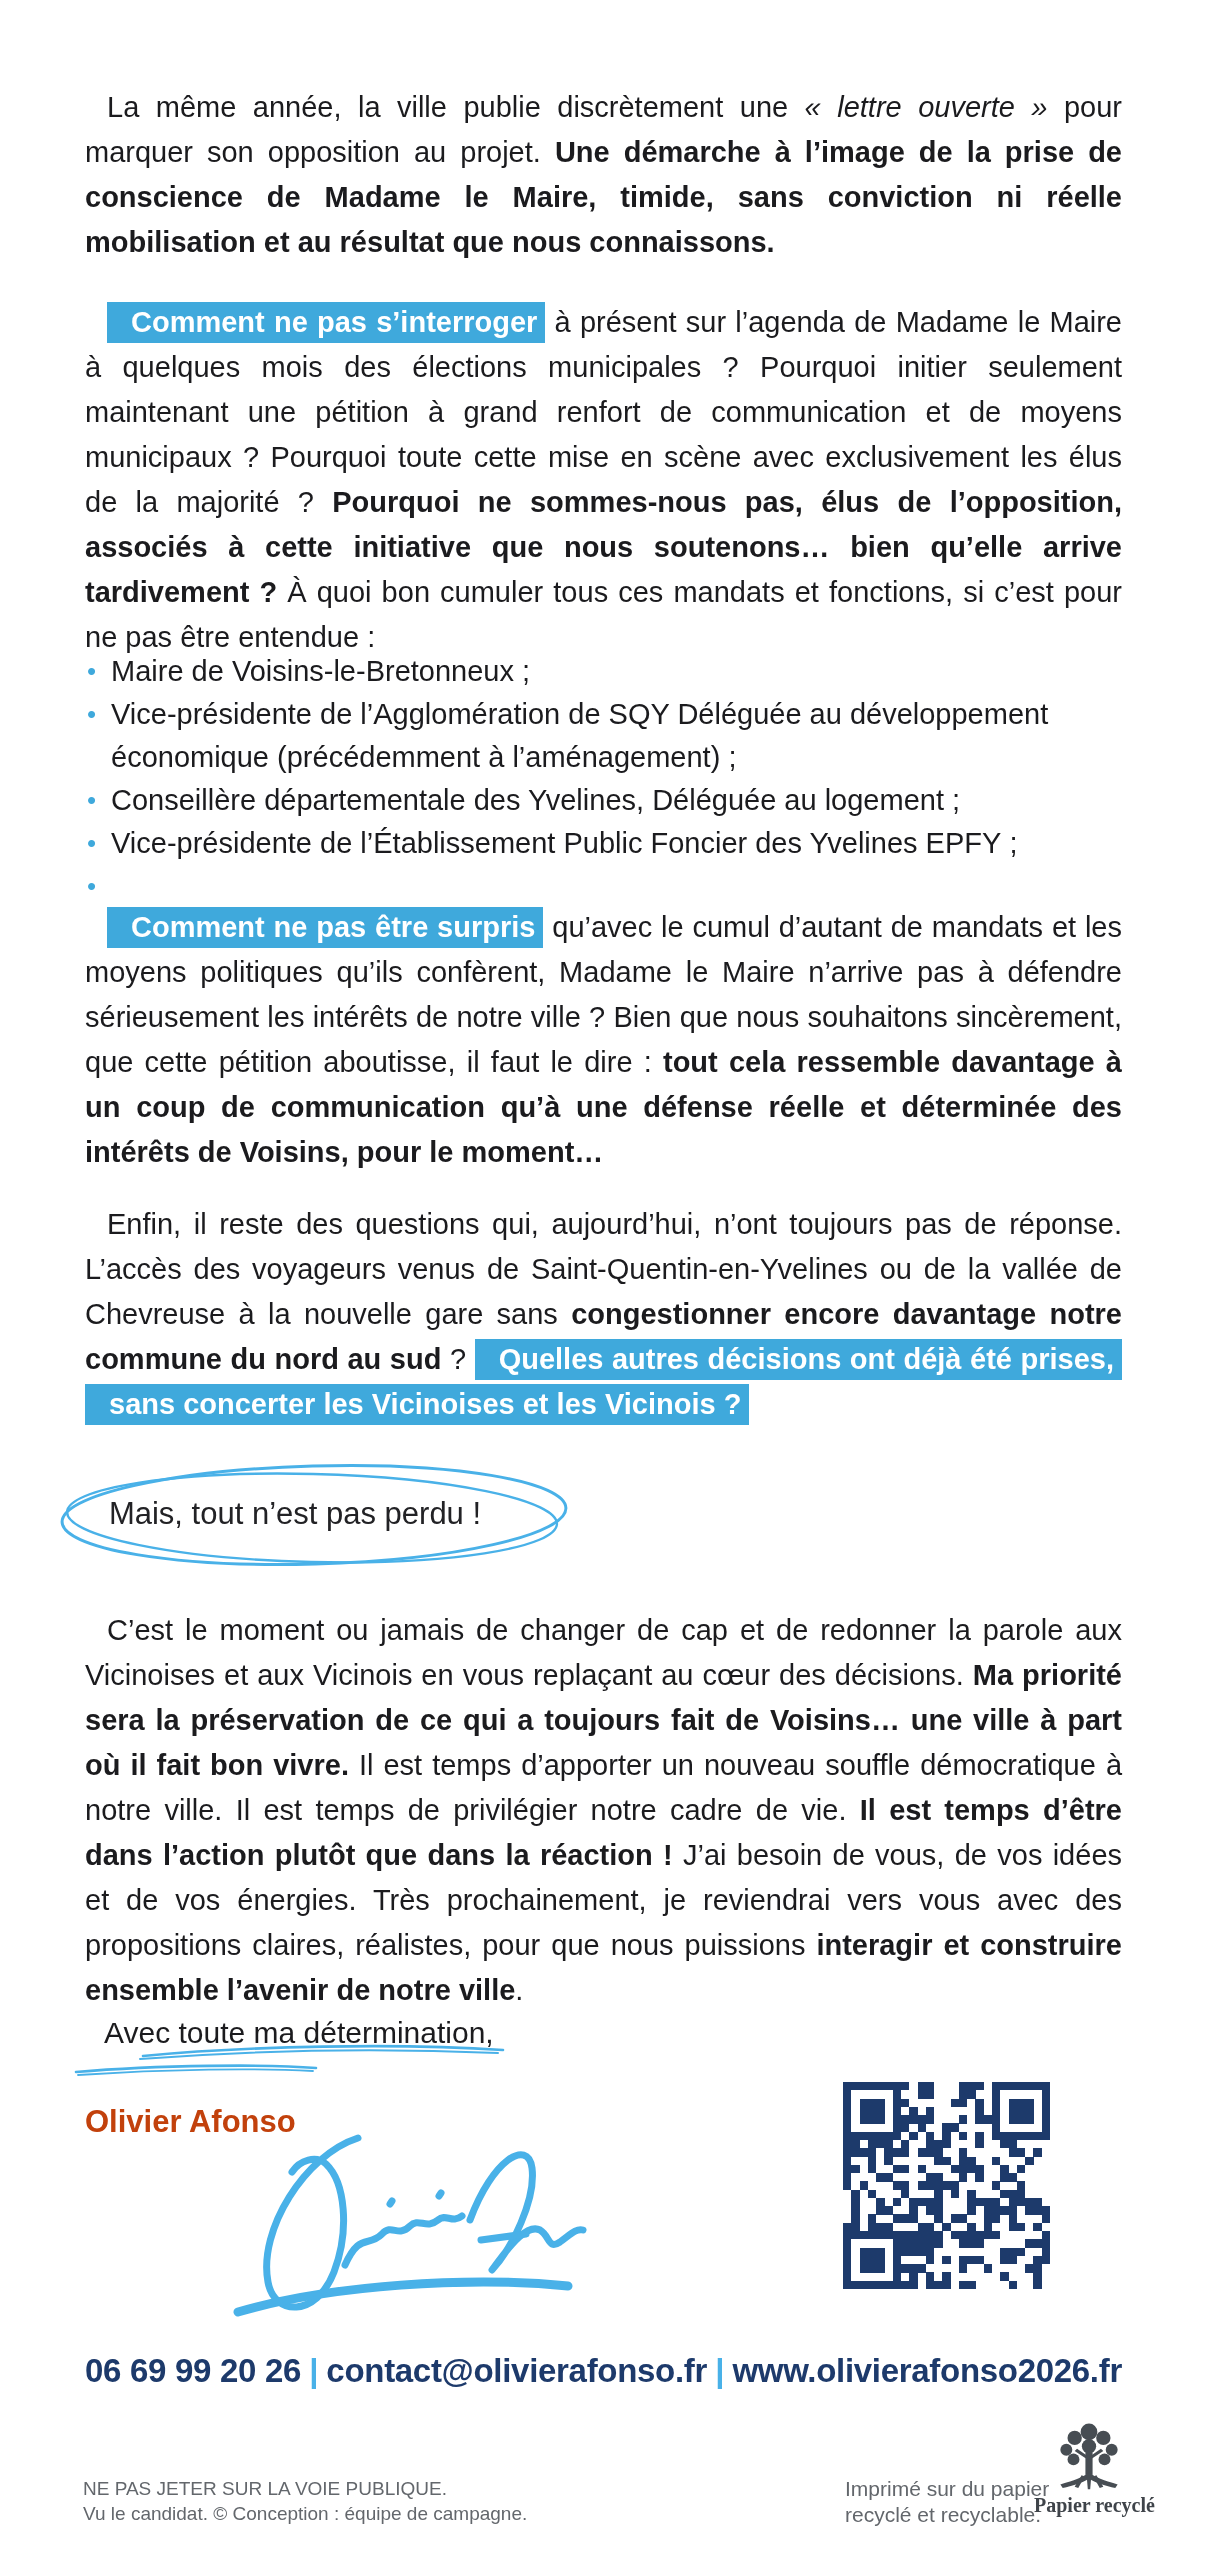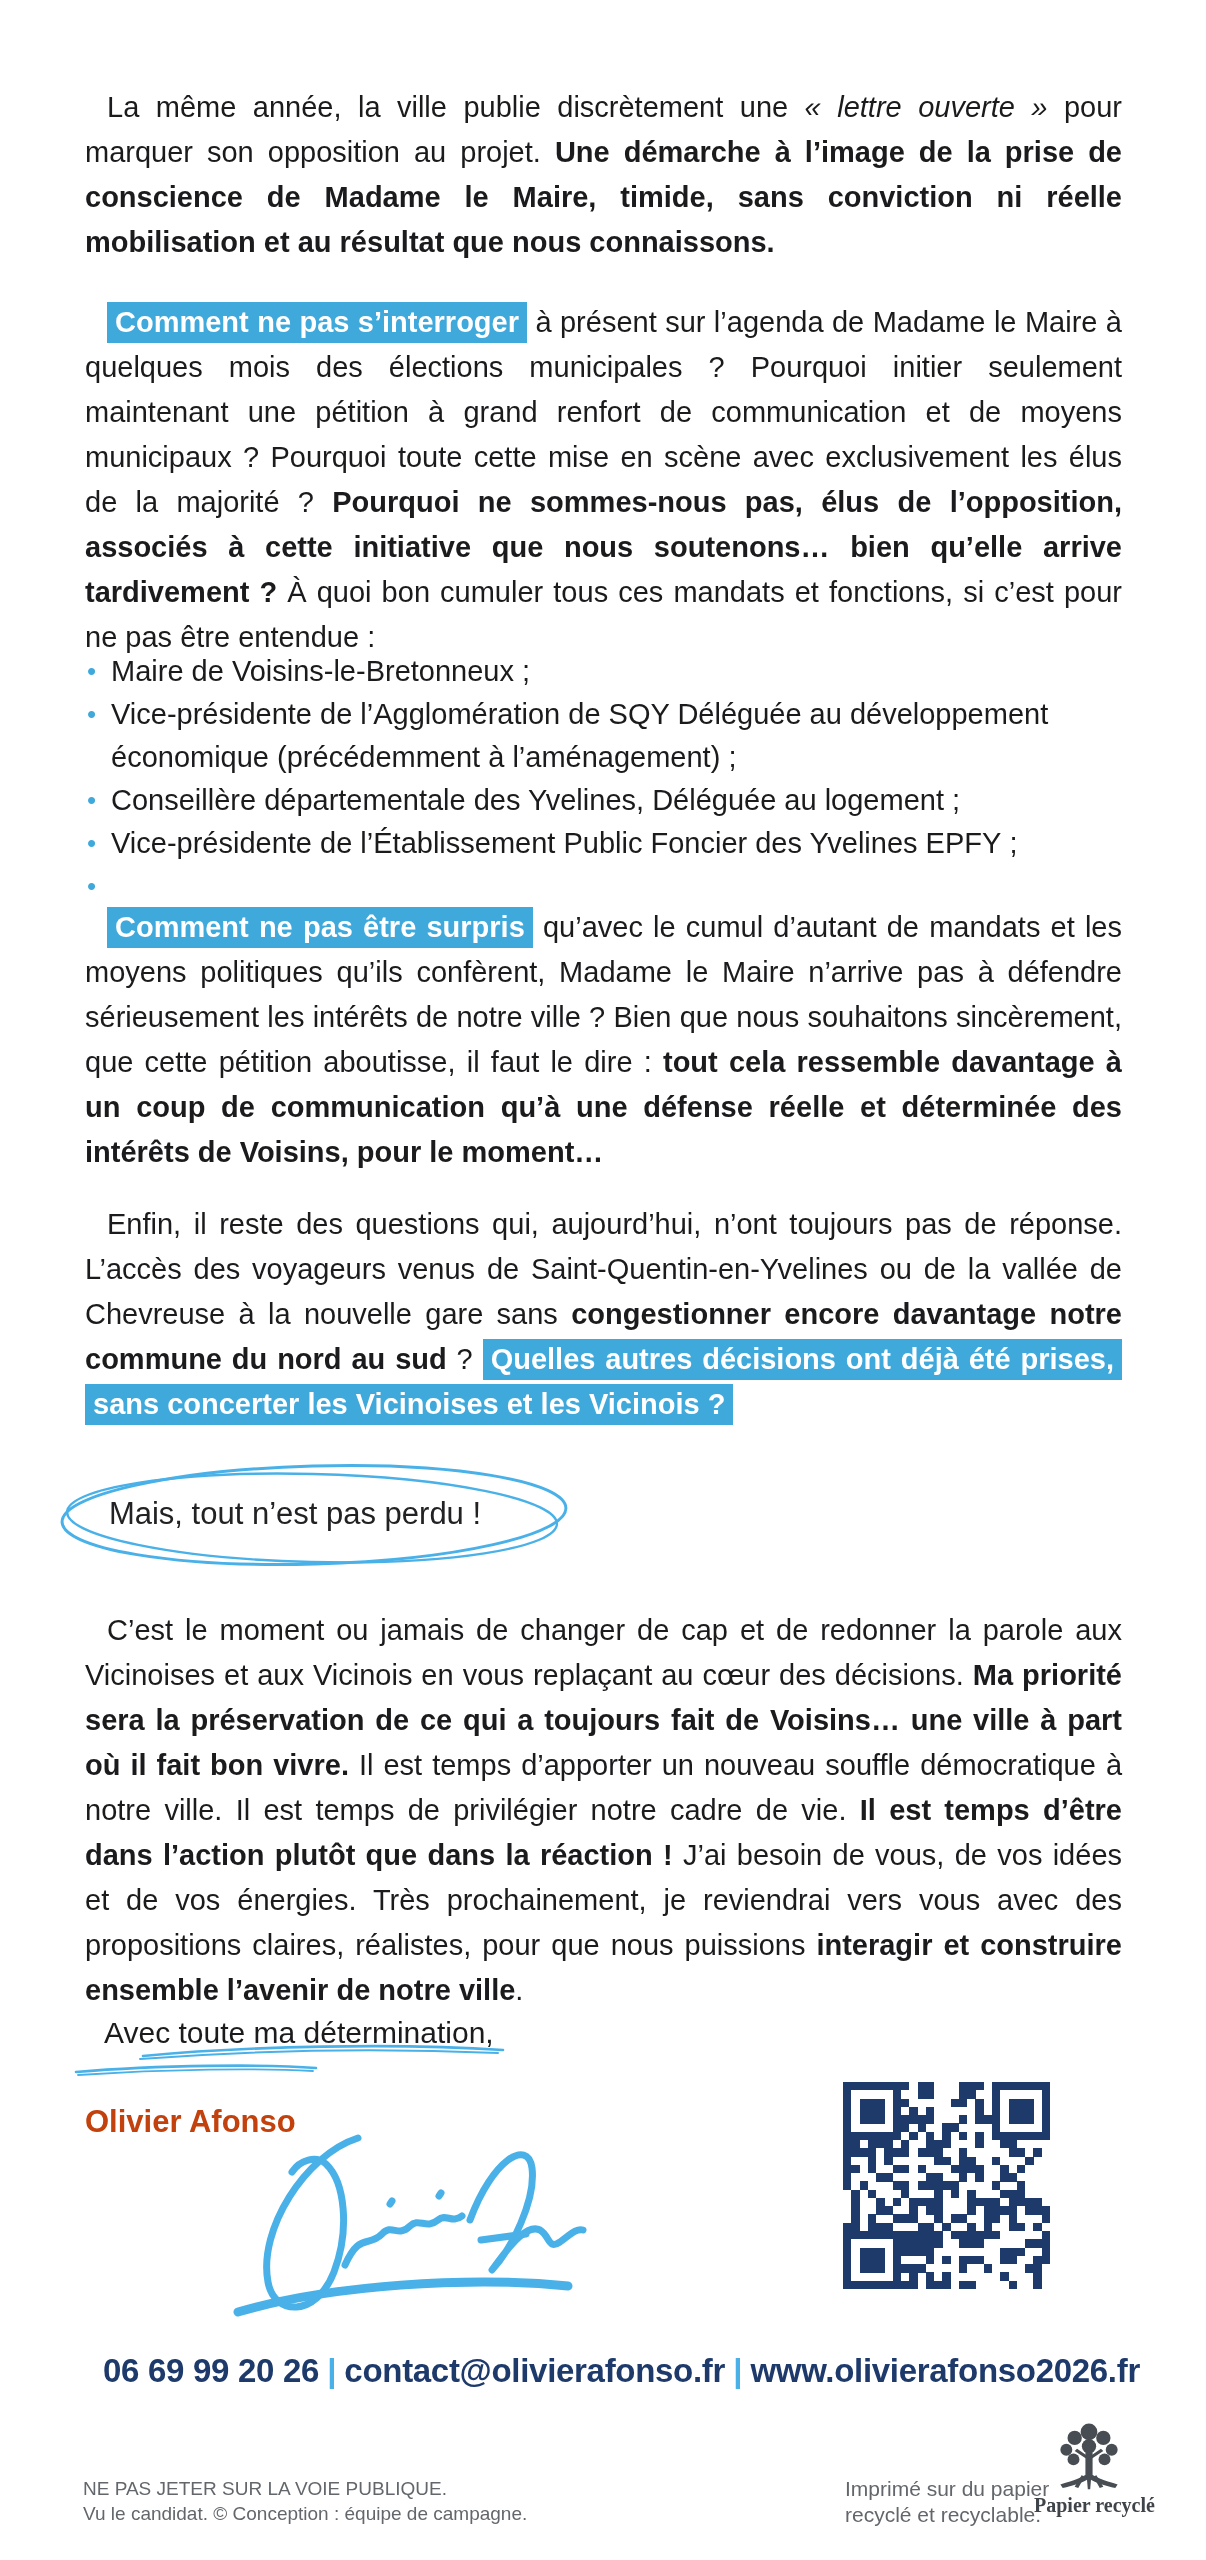--- a/index.html
+++ b/index.html
@@ -10,42 +10,42 @@
   html,body{background:#ffffff;}
   body{font-family:"Liberation Sans","DejaVu Sans",sans-serif;color:var(--text);}
   .page{position:relative;width:1206px;height:2560px;background:#ffffff;overflow:hidden;}
 
   .block{position:absolute;left:85px;width:1037px;}
   .para{font-size:29px;line-height:45px;text-align:justify;color:var(--text);}
   .indent{text-indent:22px;}
   .b{font-weight:700;}
   .it{font-style:italic;}
   .hl{background:var(--highlight);color:#ffffff;font-weight:700;
-      padding:4px 8px 5px 8px;-webkit-box-decoration-break:clone;box-decoration-break:clone;}
+      padding:4px 8px 5px 24px;-webkit-box-decoration-break:clone;box-decoration-break:clone;}
 
   .bullet-list{font-size:29px;line-height:43px;}
   .bullet-item{position:relative;padding-left:26px;text-align:left;}
   .bullet-dot{position:absolute;left:2px;top:0;color:var(--highlight);font-size:26px;}
 
   .callout{position:absolute;left:50px;top:1458px;width:530px;height:120px;}
   .callout svg{position:absolute;left:0;top:0;width:100%;height:100%;}
   .callout-text{position:absolute;left:35px;top:38px;width:420px;text-align:center;
       font-size:31px;font-weight:400;color:#222225;}
 
   .closing{position:absolute;left:85px;top:2016px;font-size:30px;color:var(--text);margin-left:19px;}
   .closing-underline{position:absolute;left:68px;top:2040px;width:450px;height:50px;}
 
   .signatory{position:absolute;left:85px;top:2104px;font-size:31px;font-weight:700;color:#c2410c;}
   .signature{position:absolute;left:140px;top:2120px;width:450px;height:210px;}
   .signature svg{width:100%;height:100%;}
 
   .qr{position:absolute;left:843px;top:2082px;width:207px;height:207px;}
   .qr svg{width:100%;height:100%;display:block;}
 
-  .contact{position:absolute;left:103px;top:2352px;width:1037px;display:flex;
+  .contact{position:absolute;left:85px;top:2352px;width:1037px;display:flex;
       justify-content:space-between;align-items:flex-start;
       font-size:33px;font-weight:700;color:var(--navy);letter-spacing:-0.3px;white-space:nowrap;}
   .contact .sep{color:var(--accent);font-weight:700;padding:0 6px;}
 
   .foot-left{position:absolute;left:83px;top:2476px;font-size:19px;line-height:25px;color:var(--muted);}
   .foot-right{position:absolute;left:845px;top:2476px;font-size:21px;line-height:26px;color:var(--muted);}
   .recycle{position:absolute;left:1034px;top:2420px;width:110px;text-align:center;color:var(--logo);}
   .recycle svg{width:72px;height:74px;display:block;margin:0 auto;}
   .recycle .lbl{font-family:"Liberation Serif","DejaVu Serif",serif;font-weight:700;font-size:20px;color:#3f444a;white-space:nowrap;}
 </style>

